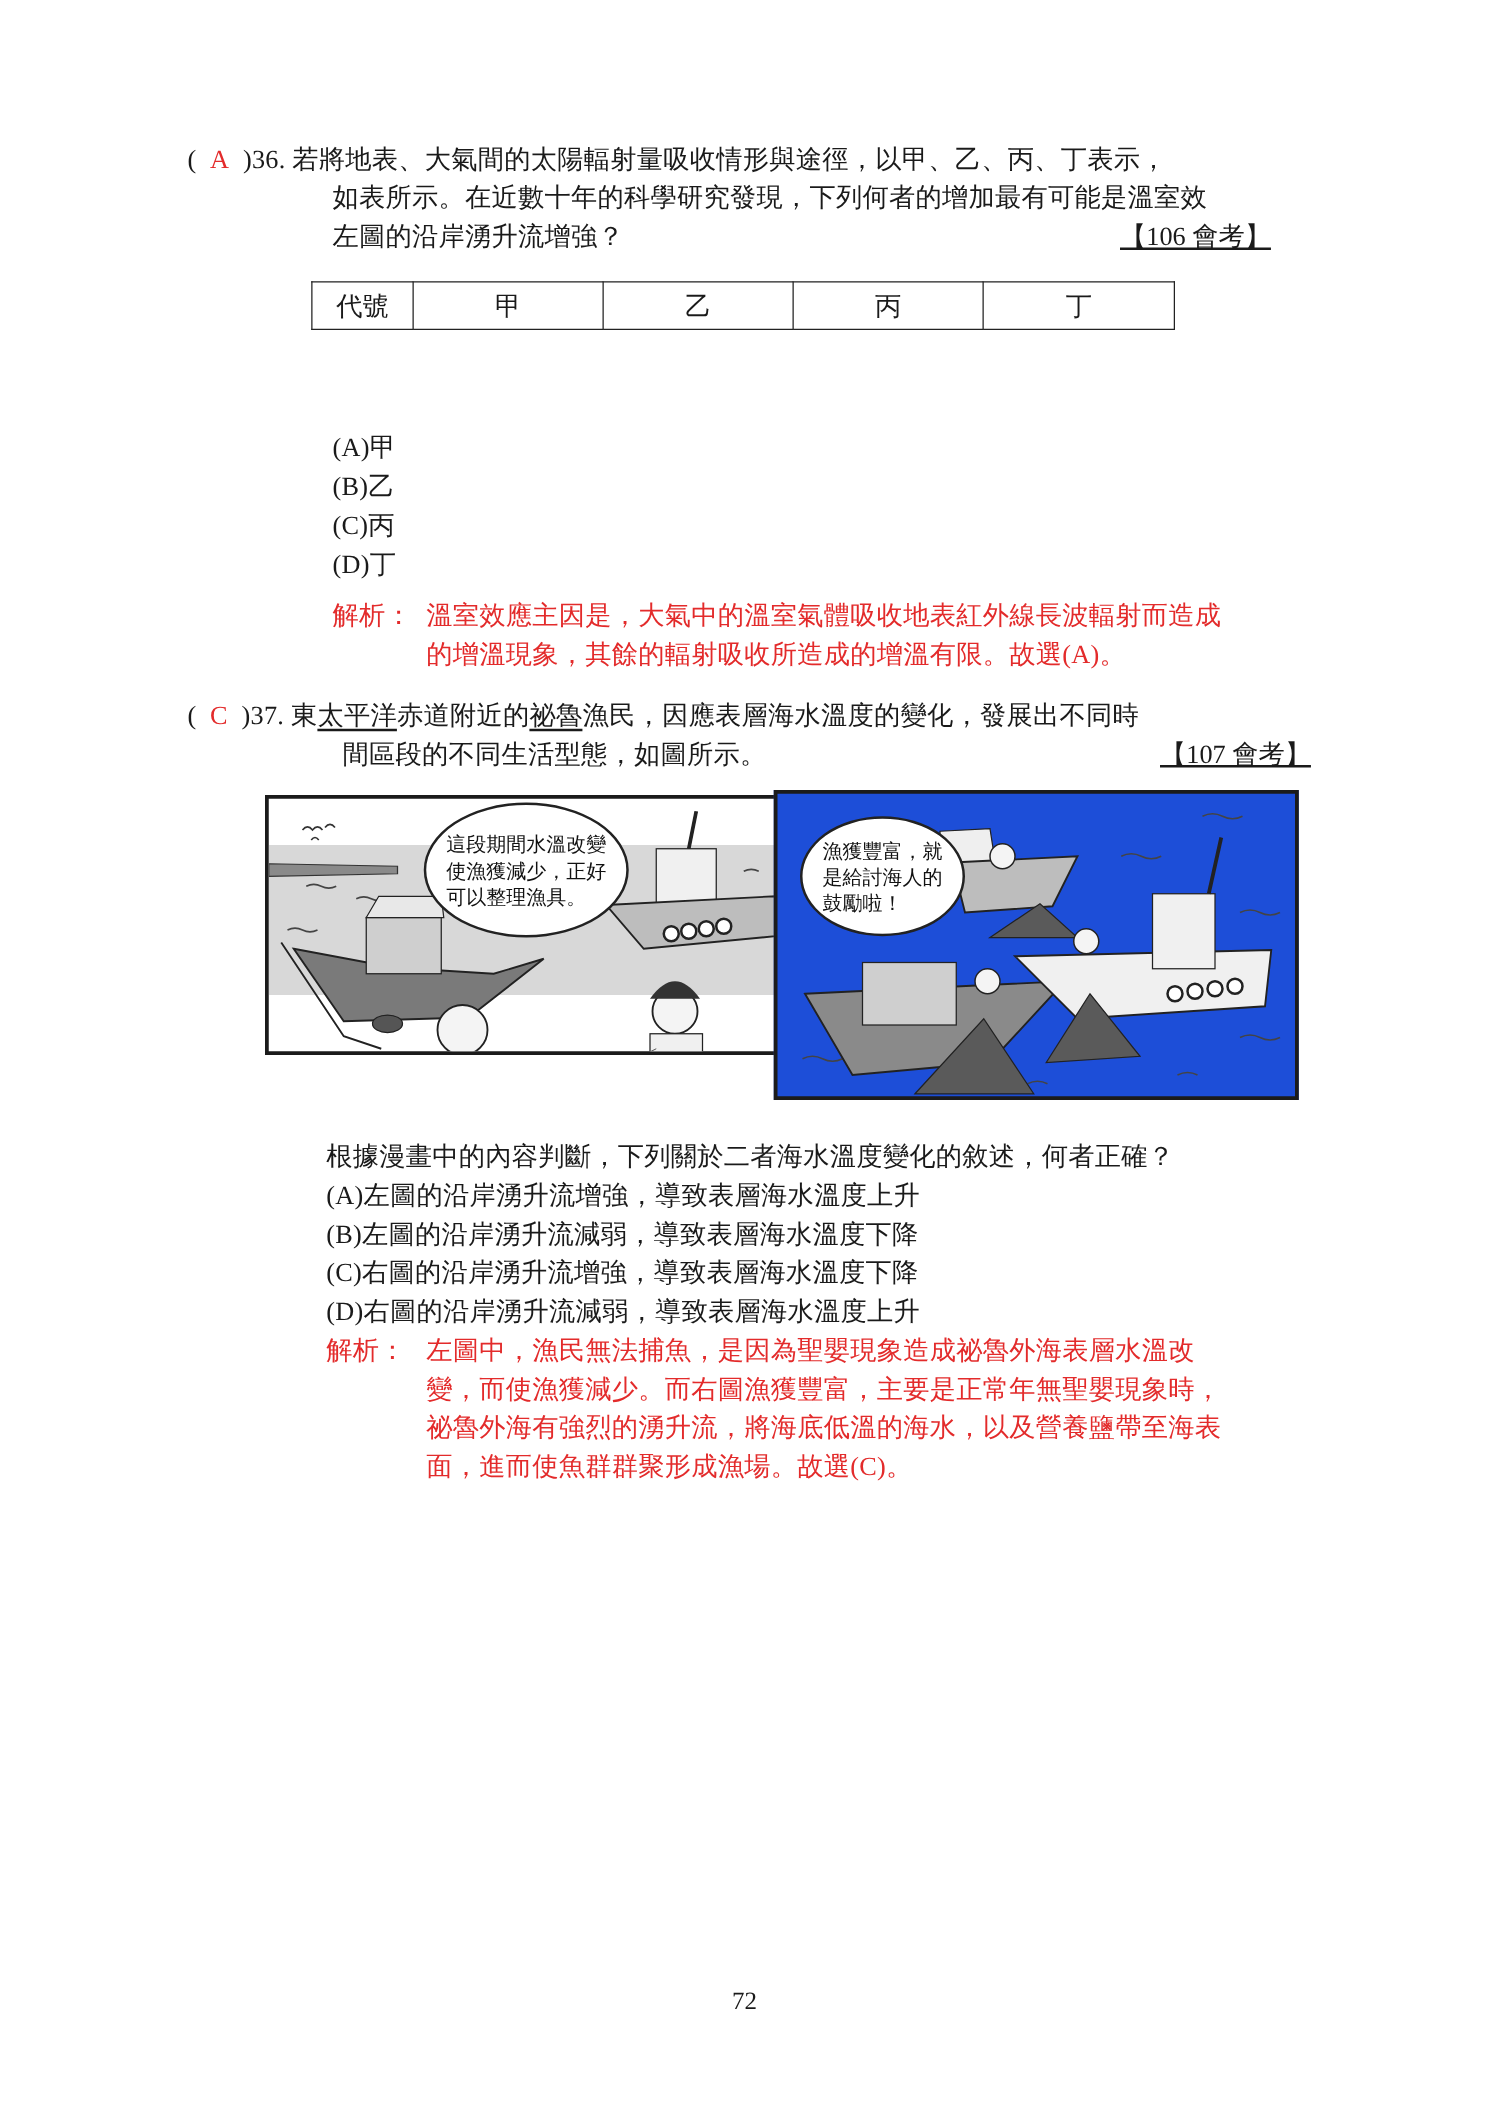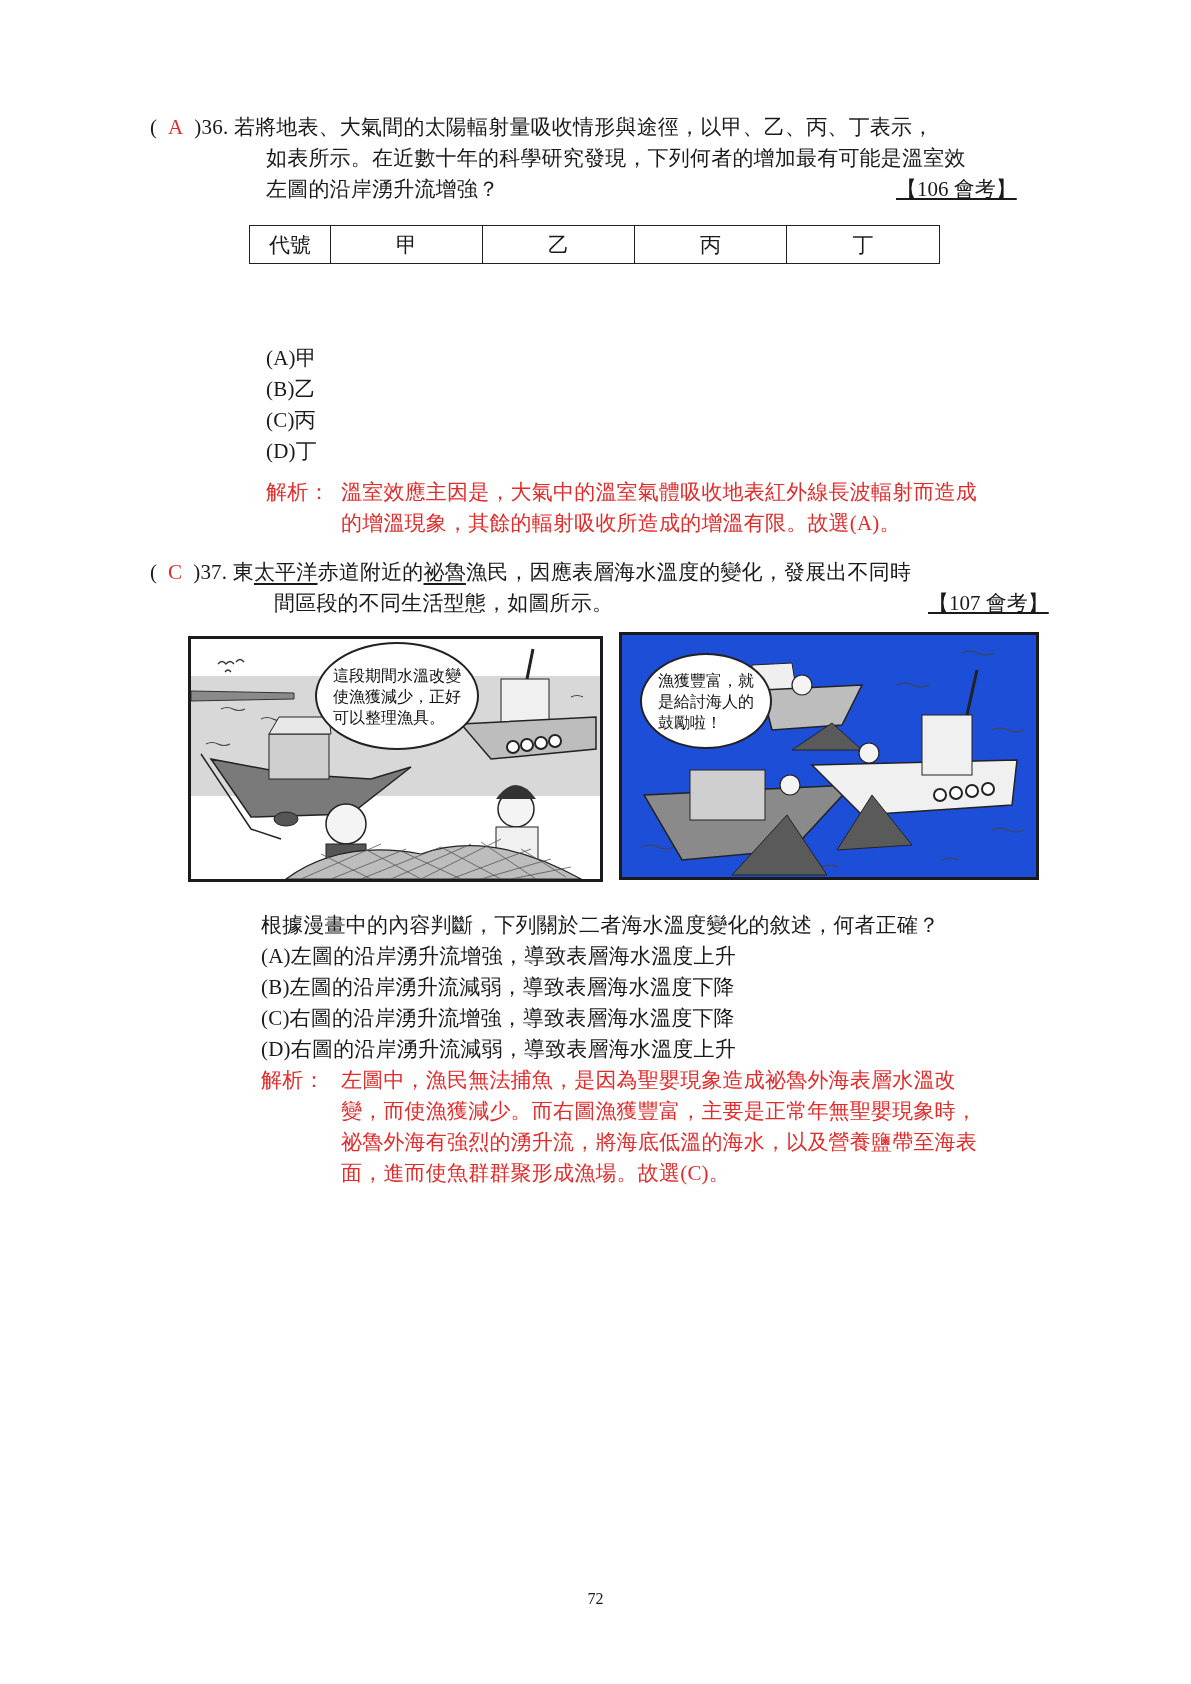--- a/index.html
+++ b/index.html
@@ -29,21 +29,21 @@
   table.q-table tr.b td { height:72px; line-height:34px; }
 
   .comic { position:absolute; border:3px solid #1b1b1b; overflow:hidden; box-sizing:border-box; }
   .bubble {
     position:absolute; background:#fff; border:2px solid #222; border-radius:50%;
     font-family:"DejaVu Sans","Liberation Sans",sans-serif;
     font-size:16px; line-height:21px; text-align:left; color:#111;
     display:flex; align-items:center; justify-content:center;
   }
   .bubble span { display:block; }
-  .page-num { position:absolute; left:0; width:1191px; top:1590px; text-align:center; font-size:16px; }
+  .page-num { position:absolute; left:0; width:1191px; top:1590px; text-align:center; font-size:20px; }
 </style>
 </head>
 <body>
 
 <div>
   <div class="line" style="left:150px; top:112px;">
     <span class="paren">(&nbsp;&nbsp;</span><span class="ans">A</span><span class="paren">&nbsp;&nbsp;)</span><span>36.</span>&nbsp;<span>若將地表、大氣間的太陽輻射量吸收情形與途徑，以甲、乙、丙、丁表示，</span>
   </div>
   <div class="line" style="left:266px; top:143px;">如表所示。在近數十年的科學研究發現，下列何者的增加最有可能是溫室效</div>
   <div class="line" style="left:266px; top:174px;">左圖的沿岸湧升流增強？</div>
@@ -71,21 +71,21 @@
   <div class="line red" style="left:341px; top:508px;">的增溫現象，其餘的輻射吸收所造成的增溫有限。故選(A)。</div>
 </div>
 
 <div>
   <div class="line" style="left:150px; top:557px;">
     <span class="paren">(&nbsp;&nbsp;</span><span class="ans">C</span><span class="paren">&nbsp;&nbsp;)</span><span>37.</span>&nbsp;<span>東</span><span class="ul">太平洋</span><span>赤道附近的</span><span class="ul">祕魯</span><span>漁民，因應表層海水溫度的變化，發展出不同時</span>
   </div>
   <div class="line" style="left:274px; top:588px;">間區段的不同生活型態，如圖所示。</div>
   <div class="src" style="left:928px; top:588px;">【107 會考】</div>
 
-  <div class="comic" style="left:188px; top:636px; width:415px; height:246px; background:#ffffff;">
+  <div class="comic" style="left:212px; top:636px; width:415px; height:208px; background:#ffffff;">
     <svg width="409" height="240" viewBox="0 0 409 240" style="position:absolute;left:0;top:0;">
       <rect x="0" y="37" width="409" height="120" fill="#d8d8d8"></rect>
       <path d="M0 52 L103 54 L103 60 L0 62 Z" fill="#8a8a8a" stroke="#333" stroke-width="1"></path>
       <g stroke="#333" fill="none" stroke-width="1.3">
         <path d="M27 25 q4 -5 8 0 q4 -5 8 0"></path>
           <path d="M45 23 q4 -5 8 0"></path>
           <path d="M34 33 q3 -4 6 0"></path>
         <path d="M245 28 q4 -4 8 0 q4 -4 8 0"></path>
       </g>
       <g stroke="#444" fill="none" stroke-width="1.2">

